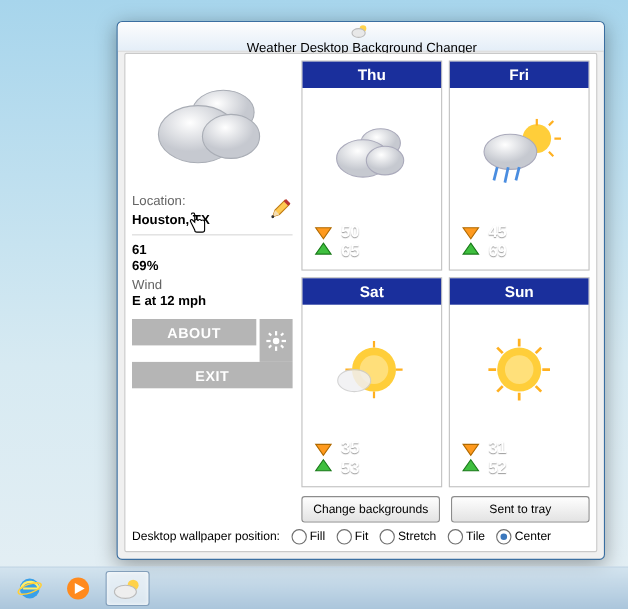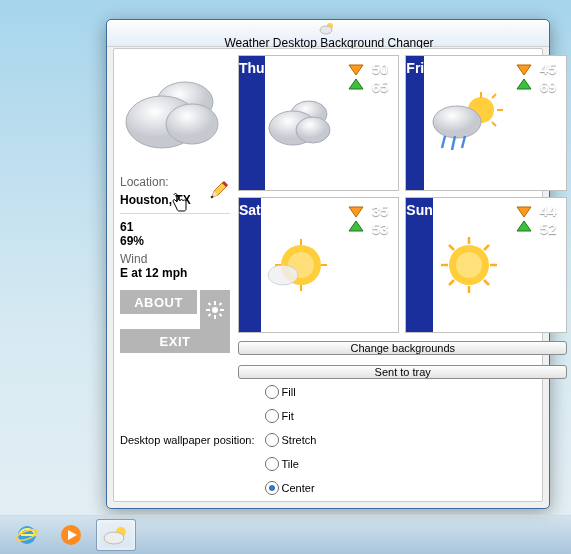--- a/index.html
+++ b/index.html
@@ -19,34 +19,34 @@
   .big-ico { height:120px; display:flex; align-items:center; justify-content:center; }
   .row-loc { display:flex; align-items:center; justify-content:space-between; }
   .lbl-gray { color:#646464; font-size:12px; }
   .val { font-weight:bold; color:#000; font-size:12px; }
   .sep { border-top:1px solid #d8d8d8; margin:6px 0; }
   .btn-stack { margin-top:auto; }
   .btn-gray { height:24px; background:#b5b5b5; color:#fff; font-weight:bold; display:flex; align-items:center; justify-content:center; font-size:13px; margin-bottom:15px; cursor:pointer; letter-spacing:.5px; }
   .btn-row { display:flex; gap:3px; }
   .btn-gear { width:30px; background:#b5b5b5; display:flex; align-items:center; justify-content:center; cursor:pointer; }
   .grid { display:grid; grid-template-columns:1fr 1fr; grid-template-rows:1fr 1fr; gap:6px; flex:1; }
-  .card { border:1px solid #c0c0c0; background:#fff; display:flex; flex-direction:row; }
+  .card { border:1px solid #c0c0c0; background:#fff; display:flex; flex-direction:column; }
   .card-hdr { background:#1a2f9c; color:#fff; font-weight:bold; text-align:center; padding:4px 0; font-size:14px; }
   .card-ico { flex:1; display:flex; align-items:center; justify-content:center; }
   .temps { padding:3px 10px 8px; }
   .trow { display:flex; align-items:flex-end; gap:7px; color:#fff; font-weight:bold; font-size:15px; }
   .trow span { color:#fff; text-shadow:0 1px 1px rgba(0,0,0,.4); }
   .card .temps { background:transparent; }
   .temps .num { color:#fff; }
   .card .temps .num { color:#fff; }
   .arrow { width:18px; height:18px; }
-  .bot-btns { display:flex; gap:10px; margin-top:8px;flex-direction:column; }
+  .bot-btns { display:flex; gap:10px; margin-top:8px; }
   .std-btn { flex:1; height:22px; background:linear-gradient(180deg,#fefefe,#e3e3e3); border:1px solid #8c8c8c; border-radius:3px; font-size:11px; cursor:pointer; display:flex; align-items:center; justify-content:center; }
   .footer { margin-top:6px; display:flex; align-items:center; gap:10px; font-size:11px; color:#000; }
-  .radio-group { display:flex; gap:10px;flex-direction:column; }
+  .radio-group { display:flex; gap:10px; }
   .radio-item { display:flex; align-items:center; gap:3px; cursor:pointer; }
   .radio-dot { width:12px; height:12px; border:1px solid #707070; border-radius:50%; background:#fff; display:flex; align-items:center; justify-content:center; }
   .radio-dot.sel::after { content:""; width:6px; height:6px; border-radius:50%; background:#3a77bd; }
   .pencil-cursor { position:relative; }
   .cursor-hand { position:absolute; left:50px; top:18px; }
   
   .taskbar { position:absolute; left:0; right:0; bottom:0; height:38px; background: linear-gradient(180deg, rgba(200,220,235,.6), rgba(160,190,215,.85)); border-top:1px solid rgba(255,255,255,.4); display:flex; align-items:center; padding-left:8px; gap:6px; }
   .tb-item { width:38px; height:30px; border-radius:3px; display:flex; align-items:center; justify-content:center; }
   .tb-item.active { background:rgba(255,255,255,.55); border:1px solid rgba(120,150,180,.9); box-shadow:inset 0 0 4px rgba(255,255,255,.8); }
   .num { color:#fff; font-weight:bold; font-size:15px; text-shadow:0 1px 2px rgba(0,0,0,.7), 0 0 3px rgba(0,0,0,.5); }
@@ -264,21 +264,21 @@
                     <line x1="56" y1="10" x2="51" y2="15"></line>
                     <line x1="21" y1="45" x2="16" y2="50"></line>
                   </g>
                 </svg>
               </div>
               <div class="temps">
                 <div class="trow">
                   <svg class="arrow" viewBox="0 0 18 18">
                     <polygon points="9,16 2,6 16,6" fill="#ff9a1e" stroke="#b06a00"></polygon>
                   </svg>
-                  <span class="num">44</span>
+                  <span class="num">31</span>
                 </div>
                 <div class="trow">
                   <svg class="arrow" viewBox="0 0 18 18">
                     <polygon points="9,2 16,12 2,12" fill="#3fbf3f" stroke="#1a7a1a"></polygon>
                   </svg>
                   <span class="num">52</span>
                 </div>
               </div>
             </div>
           </div>

